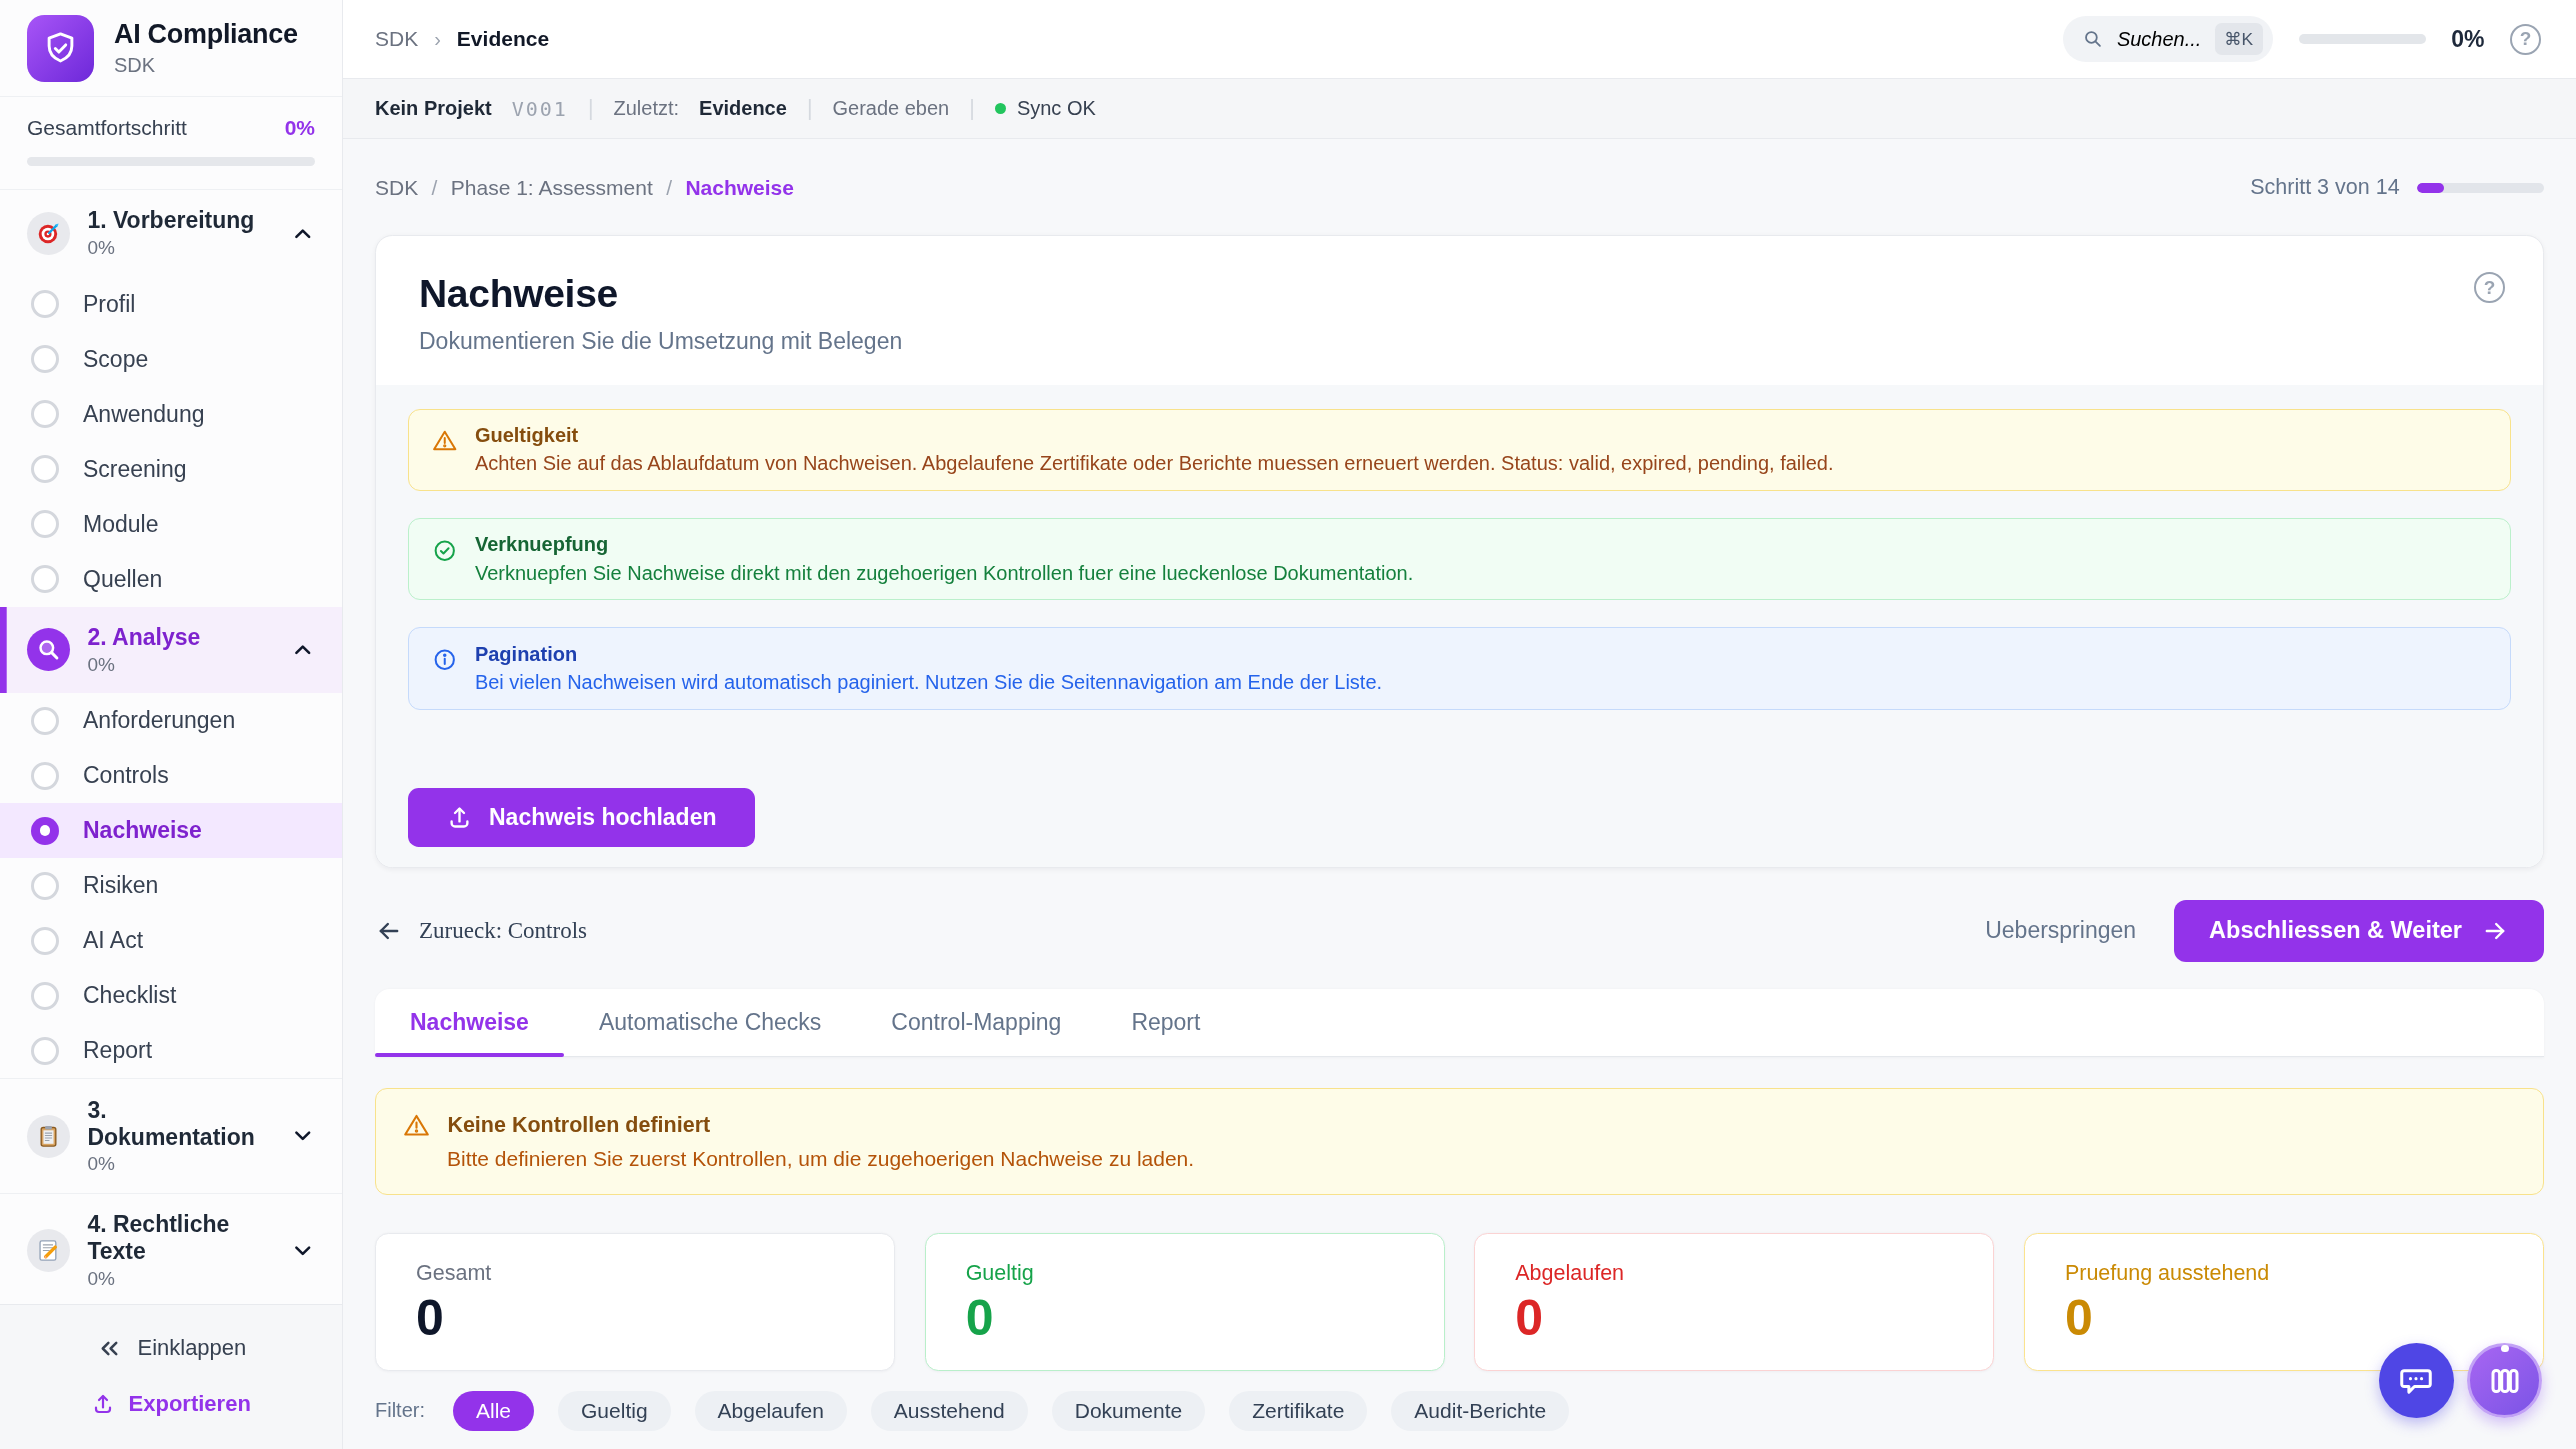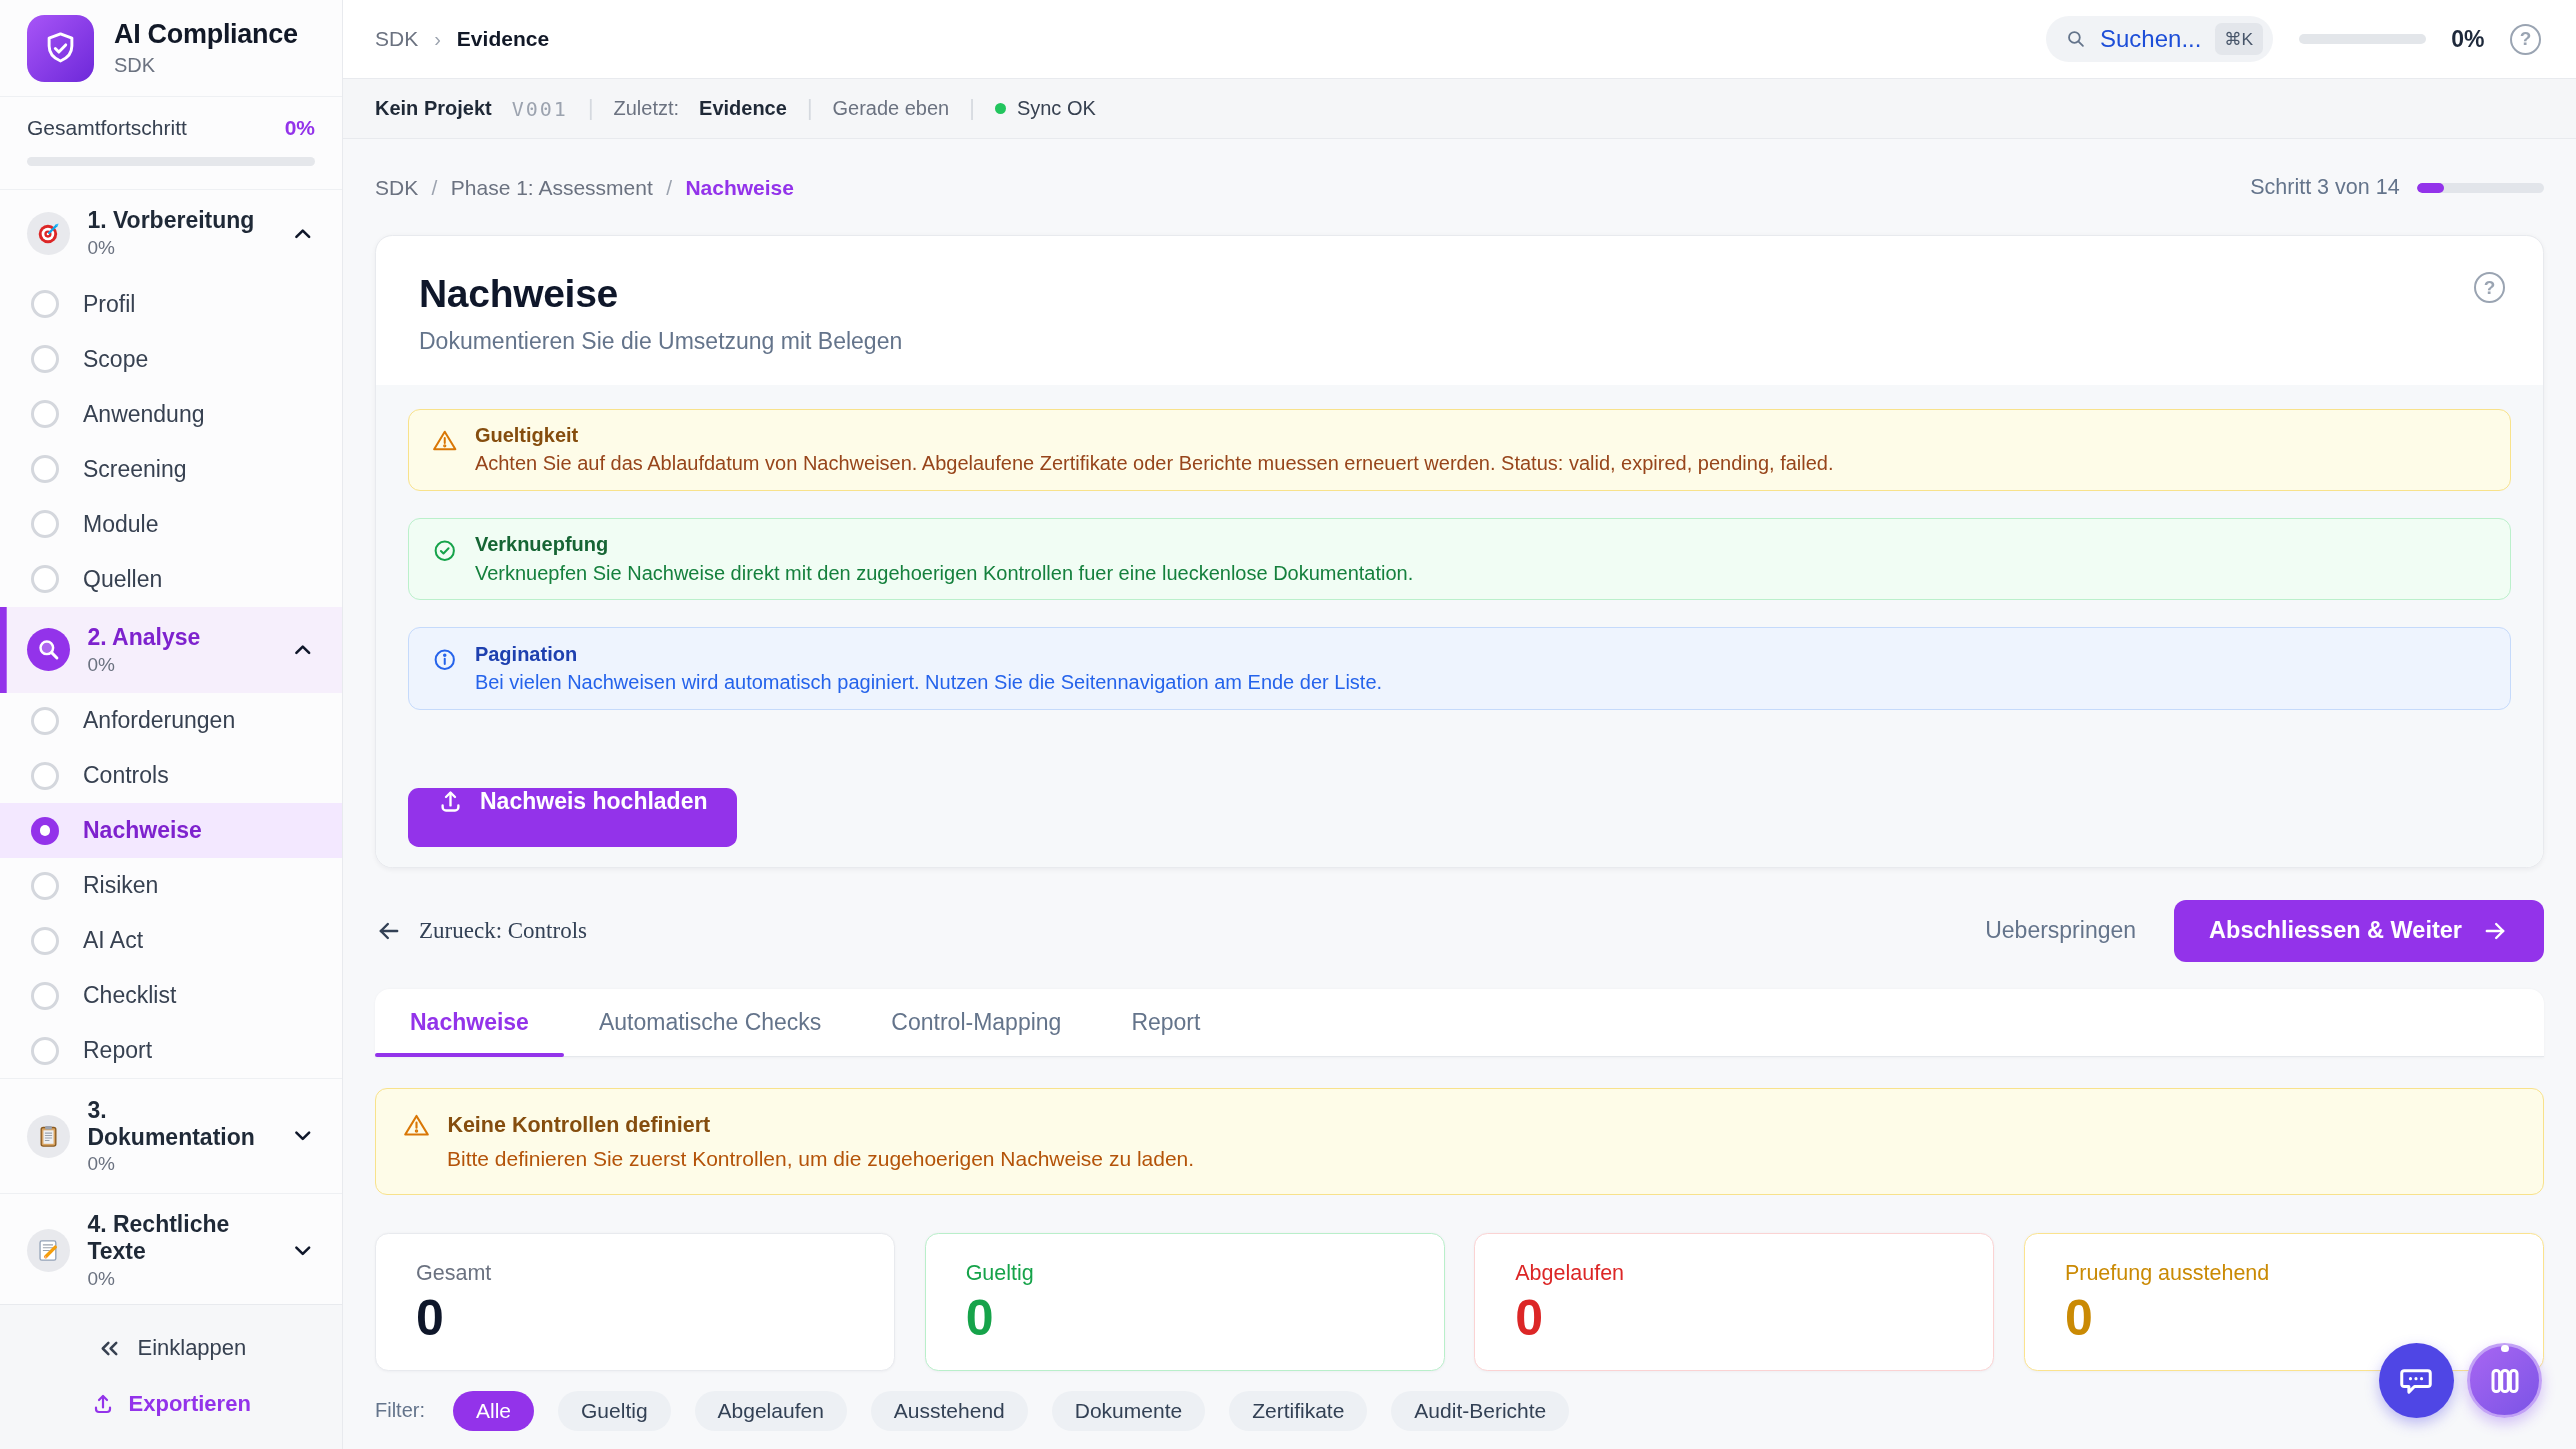--- a/index.html
+++ b/index.html
@@ -51,21 +51,21 @@
   
   .main { flex:1; display:flex; flex-direction:column; min-width:0; }
 
   .topbar { height:79px; background:#fff; border-bottom:1.3px solid #e8eaee; display:flex; align-items:center; padding:0 35px 0 32px; flex-shrink:0; }
   .tb-crumb { display:flex; align-items:center; gap:16px; font-size:21px; }
   .tb-root { color:#6b7280; }
   .tb-sep { color:#9ca3af; font-size:20px; }
   .tb-current { color:#111827; font-weight:700; }
   .tb-right { margin-left:auto; display:flex; align-items:center; gap:25.5px; }
   .search-pill { display:flex; align-items:center; gap:13.4px; background:#f1f3f6; border-radius:670px; height:46px; padding:0 10.7px 0 19px; cursor:text; border:none; }
-  .search-text { font-size:24px; color:#1d4ed8; }
+  .search-text { font-size:20px; color:#000000;font-style:italic; }
   .kbd { background:#e3e6eb; border-radius:6.7px; padding:5.4px 9.4px; font-size:17.4px; color:#475569; }
   .tb-progress { width:127px; height:9.4px; background:#e3e6ea; border-radius:670px; }
   .tb-pct { font-size:23px; font-weight:700; color:#1e293b; }
   .help-circle { width:31px; height:31px; border-radius:50%; border:2px solid #9aa4b2; color:#9aa4b2; font-size:19px; font-weight:700; display:flex; align-items:center; justify-content:center; cursor:pointer; background:none; font-family:inherit; }
 
   .statusbar { height:60px; background:#f5f6f8; border-bottom:1.3px solid #e8eaee; display:flex; align-items:center; gap:20px; padding:0 32px; font-size:20px; flex-shrink:0; }
   .sb-project { color:#1f2937; font-weight:700; }
   .sb-version { font-family:"DejaVu Sans Mono","Liberation Mono",monospace; color:#9ca3af; letter-spacing:2px; }
   .sb-sep { color:#d5d9df; font-size:21.5px; }
   .sb-muted { color:#6b7280; }
@@ -98,21 +98,21 @@
   .alert.warning { background:#fefce8; border-color:#f8e28b; }
   .alert.warning .a-title { color:#854d0e; }
   .alert.warning .a-body { color:#97451b; }
   .alert.success { background:#f1fdf4; border-color:#bbf0cb; }
   .alert.success .a-title { color:#166534; }
   .alert.success .a-body { color:#15803d; }
   .alert.info { background:#eef4fe; border-color:#c5dafb; }
   .alert.info .a-title { color:#1e40af; }
   .alert.info .a-body { color:#2563eb; }
 
-  .upload-btn { margin-top:51px; display:inline-flex; align-items:flex-start; gap:16px; background:#9333ea; color:#fff; font-size:23px; font-weight:600; height:59px; padding:0 29px; border-radius:10.7px; border:none; cursor:pointer; font-family:inherit; }
+  .upload-btn { margin-top:51px; display:inline-flex; align-items:center; gap:16px; background:#9333ea; color:#fff; font-size:23px; font-weight:600; height:59px; padding:0 38px; border-radius:10.7px; border:none; cursor:pointer; font-family:inherit; }
 
   .nav-row { margin-top:32px; display:flex; align-items:center; }
   .back-link { display:flex; align-items:center; gap:16px; font-size:23px; color:#334155; background:none; border:none; cursor:pointer; font-family:Liberation Serif, serif; }
   .nav-right { margin-left:auto; display:flex; align-items:center; gap:38px; }
   .skip-btn { font-size:23px; color:#64748b; background:none; border:none; cursor:pointer; font-family:inherit; }
   .next-btn { background:#9333ea; color:#fff; height:62px; padding:0 35px; border-radius:12px; font-size:23.5px; font-weight:600; display:flex; align-items:center; gap:19px; border:none; cursor:pointer; font-family:inherit; }
 
   .tabbar { margin-top:27px; background:#fff; border-radius:14.8px 14.8px 0 0; border-bottom:1.3px solid #e5e8ec; display:flex; height:68px; box-shadow:0 0.7px 2.7px rgba(15,23,42,.04); }
   .tab { padding:0 35px; display:flex; align-items:center; font-size:23px; color:#64748b; position:relative; cursor:pointer; background:none; border:none; font-family:inherit; }
   .tab.active { color:#9333ea; font-weight:600; }

